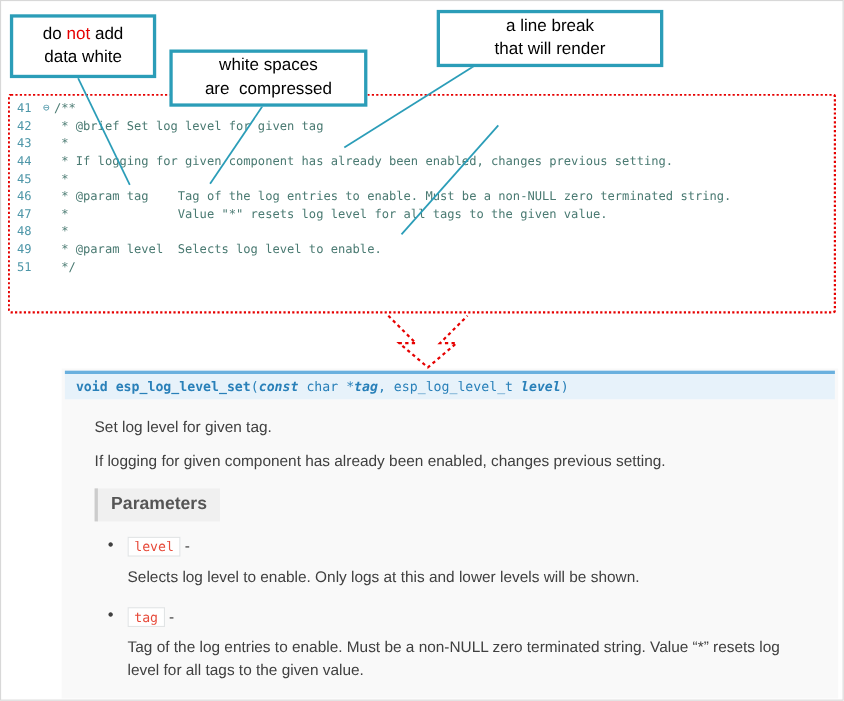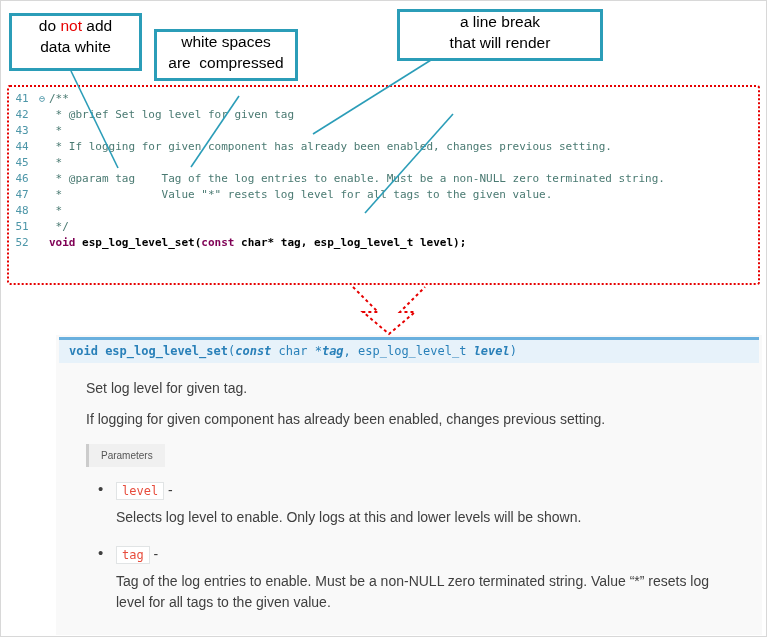--- a/index.html
+++ b/index.html
@@ -3,24 +3,24 @@
 <meta charset="utf-8">
 <style>
   *{box-sizing:border-box;margin:0;padding:0}
   html,body{width:767px;height:637px}
   body{font-family:"Liberation Sans",sans-serif;background:#fff}
   .canvas{position:relative;width:767px;height:637px;background:#fff;overflow:hidden;border:1px solid #d8d8d8}
 
   .overlay{position:absolute;left:0;top:0;width:767px;height:637px;z-index:2;pointer-events:none}
 
   .callout{position:absolute;z-index:3;background:#fff;border:3px solid var(--accent,#2b9db8);
-           display:flex;justify-content:center;text-align:center;
+           display:flex;align-items:center;justify-content:center;text-align:center;
            font-size:15.5px;line-height:1.35;color:#000;white-space:pre-wrap}
   .c1{left:8px;top:12px;width:133px;height:58px}
-  .c2{left:153px;top:28px;width:144px;height:52px}
+  .c2{left:153px;top:44px;width:180px;height:52px}
   .c3{left:396px;top:8px;width:206px;height:52px}
   .c4{left:410px;top:64px;width:162px;height:50px}
   .red{color:var(--red,#e60000)}
 
   .editor{position:absolute;left:6px;top:84px;width:753px;height:200px;z-index:1;
           border:2px dotted var(--red,#e60000);border-radius:3px;background:#fff;padding-top:4px}
   .code-line{display:flex;height:16px;font-family:"DejaVu Sans Mono",monospace;
              font-size:11px;line-height:16px;white-space:pre}
   .gutter{width:26px;text-align:center;color:var(--line-number,#4d96a8);flex:none}
   .fold{width:14px;text-align:center;color:var(--line-number,#4d96a8);font-size:10px;flex:none}
@@ -34,21 +34,21 @@
        padding:4px 10px 5px 10px;font-family:"DejaVu Sans Mono",monospace;font-size:12px;
        color:var(--sig-blue,#2980b9);white-space:pre}
   .s-kw{font-weight:bold}
   .s-name{font-weight:bold}
   .s-kwi{font-weight:bold;font-style:italic}
   .s-param{font-style:italic;font-weight:bold}
 
   .brief{margin:17px 10px 0 30px;font-size:14px;color:#404040}
   .detail{margin:15px 10px 0 30px;font-size:14px;color:#404040}
   .params-label{display:inline-block;margin:17px 0 0 30px;background:#f0f0f0;
-                border-left:3px solid #ccc;padding:6px 12px;font-size:10px;font-weight:normal;color:#555}
+                border-left:3px solid #ccc;padding:6px 12px;font-size:16px;font-weight:bold;color:#555}
   .params{margin:14px 0 0 60px;list-style:none}
   .params li{position:relative;margin-bottom:17px}
   .params li::before{content:"\2022";position:absolute;left:-18px;top:-1px;font-size:15px;color:#404040}
   .p-name{font-family:"DejaVu Sans Mono",monospace;font-size:12px;color:var(--code-literal,#e74c3c);
           background:#fff;border:1px solid #e1e4e5;padding:1px 5px}
   .p-dash{color:#404040;font-size:14px}
   .p-desc{margin-top:8px;font-size:14px;color:#404040;max-width:605px;line-height:1.5}
 </style>
 </head>
 <body>
@@ -70,22 +70,22 @@
   <div class="editor">
     <div id="code-lines">
         <div class="code-line"><span class="gutter">41</span><span class="fold">⊖</span><span class="ltext comment">/**</span></div>
         <div class="code-line"><span class="gutter">42</span><span class="fold"></span><span class="ltext comment"> * @brief Set log level for given tag</span></div>
         <div class="code-line"><span class="gutter">43</span><span class="fold"></span><span class="ltext comment"> *</span></div>
         <div class="code-line"><span class="gutter">44</span><span class="fold"></span><span class="ltext comment"> * If logging for given component has already been enabled, changes previous setting.</span></div>
         <div class="code-line"><span class="gutter">45</span><span class="fold"></span><span class="ltext comment"> *</span></div>
         <div class="code-line"><span class="gutter">46</span><span class="fold"></span><span class="ltext comment"> * @param tag    Tag of the log entries to enable. Must be a non-NULL zero terminated string.</span></div>
         <div class="code-line"><span class="gutter">47</span><span class="fold"></span><span class="ltext comment"> *               Value "*" resets log level for all tags to the given value.</span></div>
         <div class="code-line"><span class="gutter">48</span><span class="fold"></span><span class="ltext comment"> *</span></div>
+        <div class="code-line"><span class="gutter">49</span><span class="fold"></span><span class="ltext comment"> * @param level  Selects log level to enable.</span></div>
         <div class="code-line"><span class="gutter">51</span><span class="fold"></span><span class="ltext comment"> */</span></div>
-        <div class="code-line"><span class="gutter">52</span><span class="fold"></span><span class="ltext stmt"><span class="kw">void</span><span> esp_log_level_set(</span><span class="kw">const</span><span> char* tag, esp_log_level_t level);</span></span></div>
       </div>
   </div>
 
   <div class="docpanel">
     <div class="sig" id="sig"><span class="s-kw">void</span><span> </span><span class="s-name">esp_log_level_set</span><span>(</span><span class="s-kwi">const</span><span> char *</span><span class="s-param">tag</span><span>, esp_log_level_t </span><span class="s-param">level</span><span>)</span></div>
     <p class="brief">Set log level for given tag.</p>
     <p class="detail">If logging for given component has already been enabled, changes previous setting.</p>
     <div class="params-label">Parameters</div>
     <ul class="params" id="params">
         <li>

